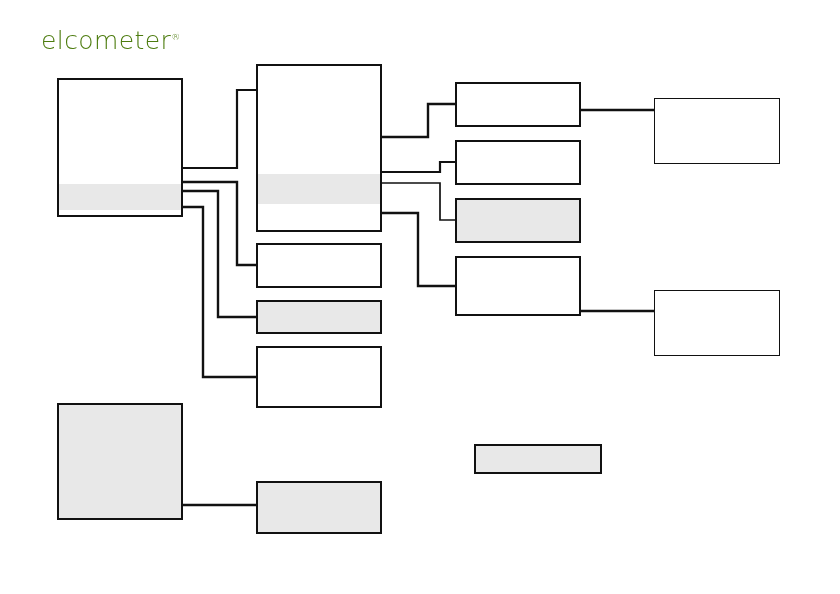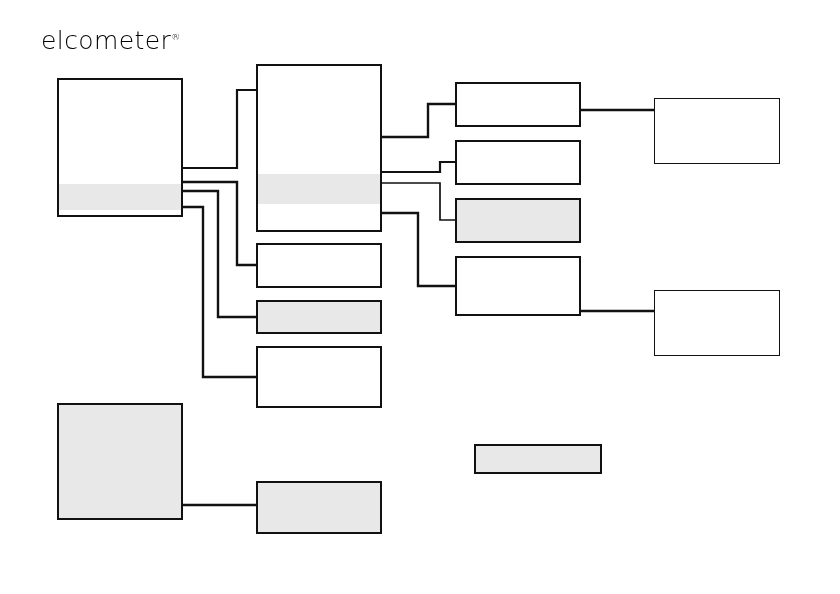--- a/index.html
+++ b/index.html
@@ -26,21 +26,21 @@
     left: 41px;
     top: 22px;
     width: 220px;
     height: 30px;
   }
   #logo-wordmark {
     font-family: "DejaVu Sans", sans-serif;
     font-size: 25px;
     font-weight: 300;
     letter-spacing: 0.4px;
-    color: #000000;
+    color: #4d7c0f;
     line-height: 30px;
     white-space: nowrap;
   }
   #logo-wordmark .reg {
     font-size: 9px;
     vertical-align: 9px;
     letter-spacing: 0;
   }
 
   

